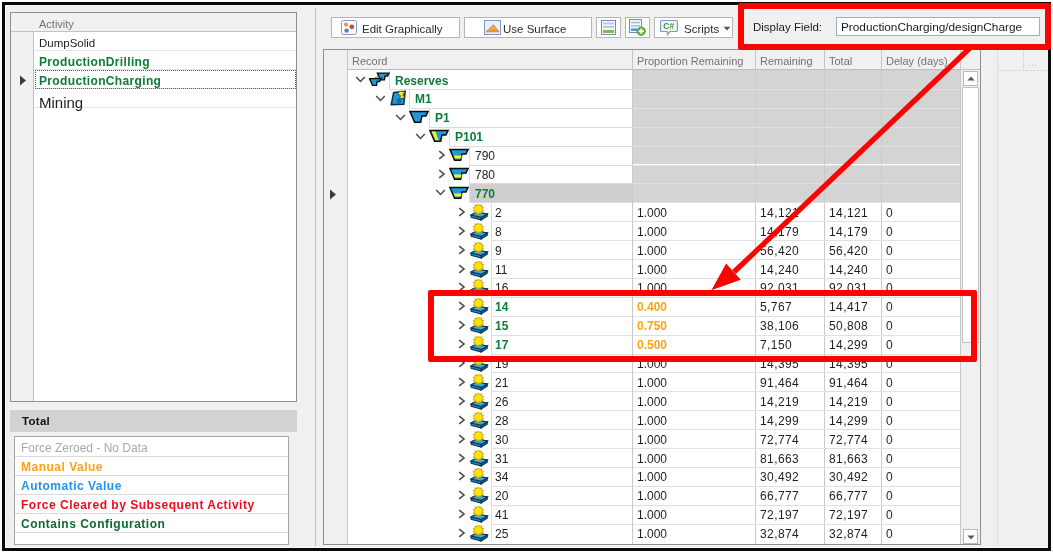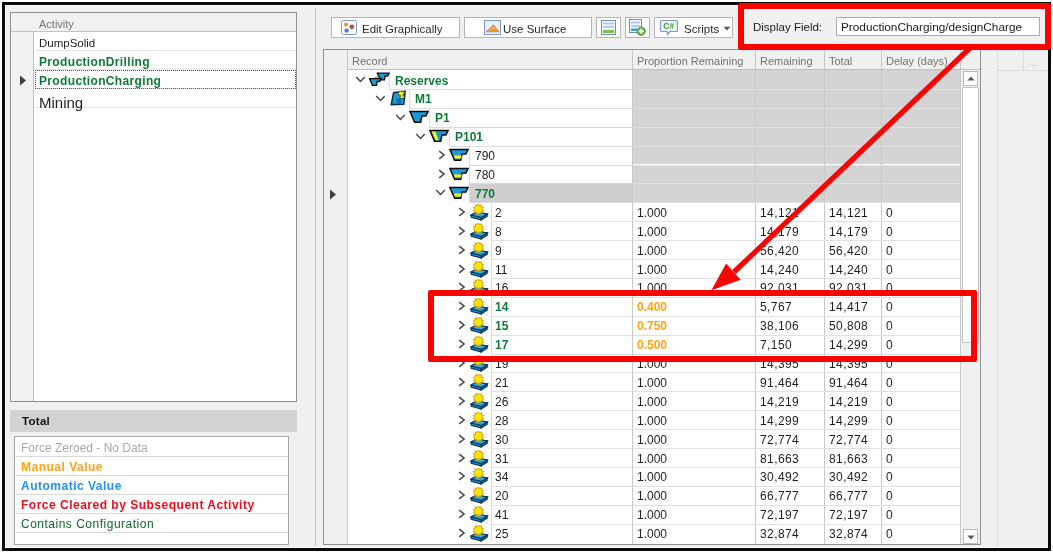--- a/index.html
+++ b/index.html
@@ -32,21 +32,21 @@
 <div class="t" style="left:22px;top:414px;font-size:11.5px;font-weight:bold;color:#111;letter-spacing:0.3px">Total</div>
 <div class="a" style="left:14px;top:436px;width:275px;height:109px;background:#fff;border:1px solid #a5a5a5"></div>
 <div class="t" style="left:21px;top:441px;color:#a9a9a9;">Force Zeroed - No Data</div>
 <div class="a" style="left:15px;top:456px;width:273px;height:1px;background:#dadada"></div>
 <div class="t" style="left:21px;top:460px;color:#ffa312;font-weight:bold;letter-spacing:0.5px">Manual Value</div>
 <div class="a" style="left:15px;top:475px;width:273px;height:1px;background:#dadada"></div>
 <div class="t" style="left:21px;top:479px;color:#2492ef;font-weight:bold;letter-spacing:0.5px">Automatic Value</div>
 <div class="a" style="left:15px;top:494px;width:273px;height:1px;background:#dadada"></div>
 <div class="t" style="left:21px;top:498px;color:#ee0d1c;font-weight:bold;letter-spacing:0.5px">Force Cleared by Subsequent Activity</div>
 <div class="a" style="left:15px;top:513px;width:273px;height:1px;background:#dadada"></div>
-<div class="t" style="left:21px;top:517px;color:#0f6b2d;font-weight:normal;letter-spacing:0.5px">Contains Configuration</div>
+<div class="t" style="left:21px;top:517px;color:#0f6b2d;font-weight:bold;letter-spacing:0.5px">Contains Configuration</div>
 <div class="a" style="left:15px;top:532px;width:273px;height:1px;background:#dadada"></div>
 <div class="a" style="left:315px;top:8px;width:1px;height:538px;background:#bdbdbd"></div>
 <div class="a" style="left:331px;top:17px;width:129px;height:21px;background:#fff;border:1px solid #b5b5b5"></div>
 <div class="a" style="left:341px;top:20px;width:16px;height:15px"><svg width="16" height="15" viewBox="0 0 16 15">
       <rect x="0.5" y="0.5" width="15" height="14" rx="2" fill="#fdfdfd" stroke="#7d99c9" stroke-width="1"></rect>
       <circle cx="5" cy="4.6" r="2.1" fill="#e8953c"></circle>
       <circle cx="10.8" cy="6.8" r="2.4" fill="#bf4b42"></circle>
       <circle cx="5.6" cy="10.6" r="2.2" fill="#4f81bd"></circle>
     </svg></div>
 <div class="t" style="left:362px;top:22px;font-size:11.5px;color:#2a2a2a">Edit Graphically</div>

